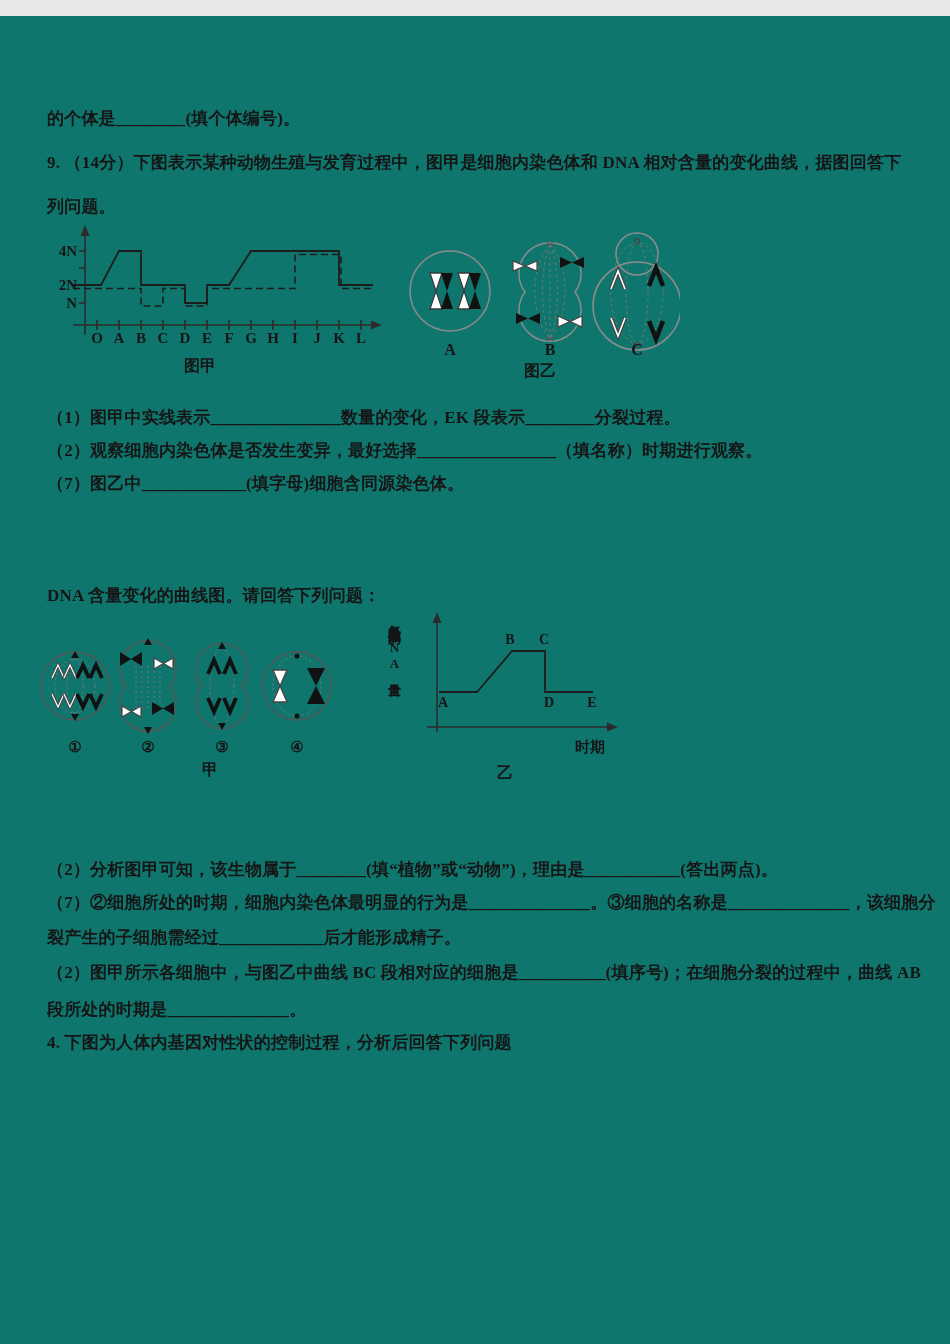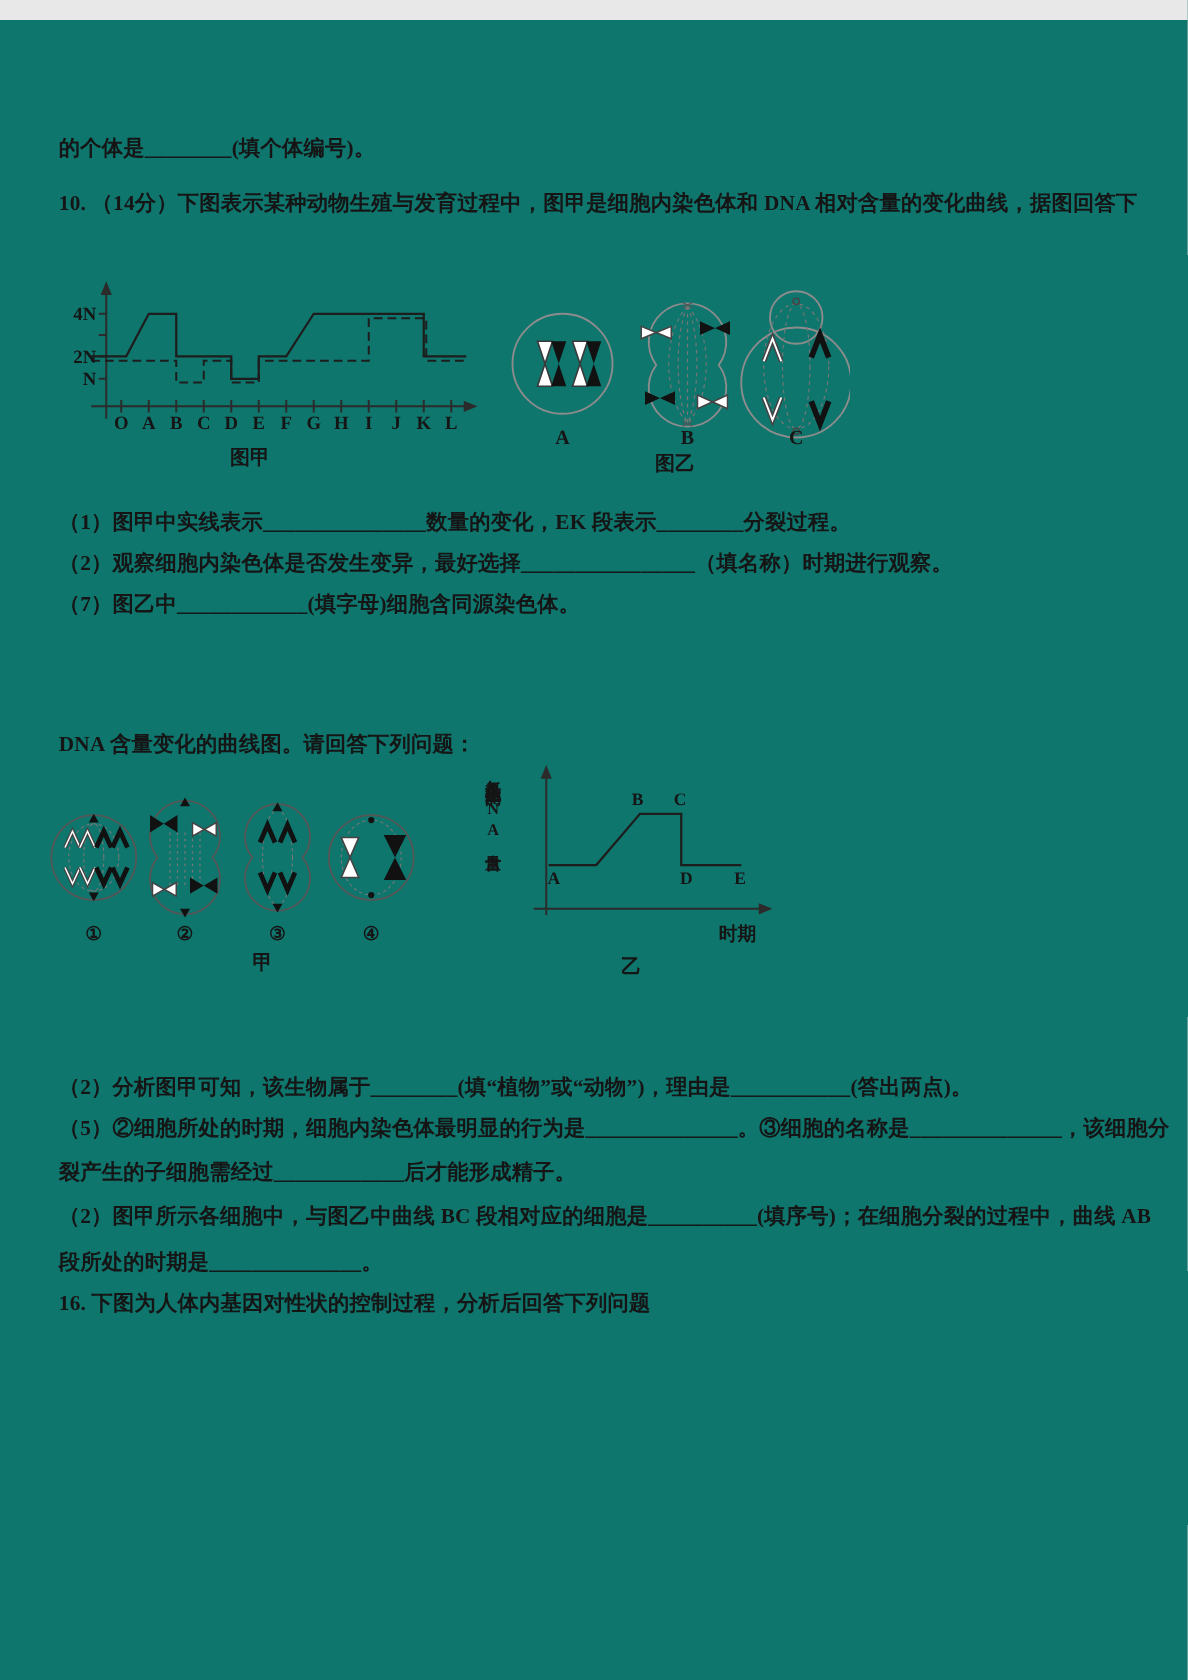--- a/index.html
+++ b/index.html
@@ -20,21 +20,22 @@
     writing-mode:vertical-lr;text-orientation:upright;
     font-size:13px;font-weight:600;letter-spacing:1.5px;line-height:16px;
   }
 </style>
 </head>
 <body>
 
 <div id="page">
 
   <div class="tline" style="top:92px">的个体是________(填个体编号)。</div>
-  <div class="tline" style="top:136px">10. （14分）下图表示某种动物生殖与发育过程中，图甲是细胞内染色体和 DNA 相对含量的变化曲线，据图回答下</div>
+  <div class="tline" style="top:136px">9. （14分）下图表示某种动物生殖与发育过程中，图甲是细胞内染色体和 DNA 相对含量的变化曲线，据图回答下</div>
+  <div class="tline" style="top:180px">列问题。</div>
 
   <svg class="fig" style="left:55px;top:203px" width="340" height="158" viewBox="0 0 340 158">
     <g stroke="#2b2b2b" stroke-width="1.6">
       <line x1="30" y1="116" x2="30" y2="12"></line>
       <line x1="18" y1="106" x2="318" y2="106"></line>
 
       <line x1="24" y1="32" x2="30" y2="32"></line>
       <line x1="24" y1="49" x2="30" y2="49"></line>
       <line x1="24" y1="66" x2="30" y2="66"></line>
       <line x1="24" y1="84" x2="30" y2="84"></line>
@@ -222,20 +223,20 @@
       <text x="105" y="40" text-anchor="middle">B</text>
       <text x="139" y="40" text-anchor="middle">C</text>
       <text x="144" y="103" text-anchor="middle">D</text>
       <text x="187" y="103" text-anchor="middle">E</text>
     </g>
     <text x="185" y="148" text-anchor="middle" font-size="15" font-weight="600">时期</text>
     <text x="100" y="174" text-anchor="middle" font-size="16" font-weight="600">乙</text>
   </svg>
 
   <div class="tline" style="top:843px">（2）分析图甲可知，该生物属于________(填“植物”或“动物”)，理由是___________(答出两点)。</div>
-  <div class="tline" style="top:876px">（5）②细胞所处的时期，细胞内染色体最明显的行为是______________。③细胞的名称是______________，该细胞分</div>
+  <div class="tline" style="top:876px">（7）②细胞所处的时期，细胞内染色体最明显的行为是______________。③细胞的名称是______________，该细胞分</div>
   <div class="tline" style="top:911px">裂产生的子细胞需经过____________后才能形成精子。</div>
   <div class="tline" style="top:946px">（2）图甲所示各细胞中，与图乙中曲线 BC 段相对应的细胞是__________(填序号)；在细胞分裂的过程中，曲线 AB</div>
   <div class="tline" style="top:983px">段所处的时期是______________。</div>
 
-  <div class="tline" style="top:1016px">16. 下图为人体内基因对性状的控制过程，分析后回答下列问题</div>
+  <div class="tline" style="top:1016px">4. 下图为人体内基因对性状的控制过程，分析后回答下列问题</div>
 
 </div>
 
 </body></html>

